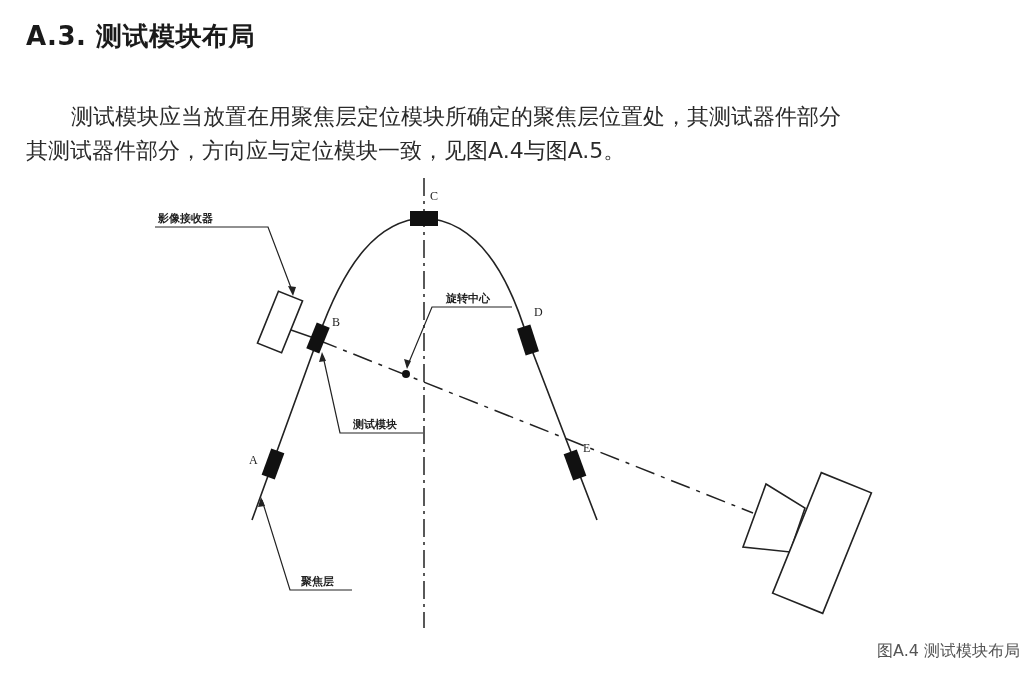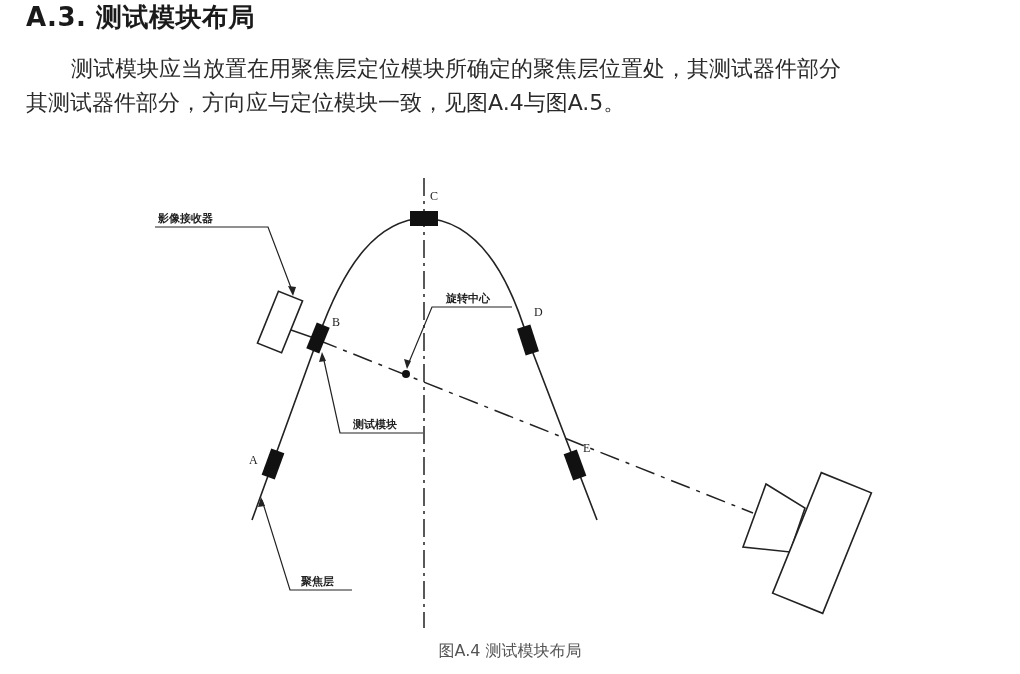--- a/index.html
+++ b/index.html
@@ -2,45 +2,45 @@
 <html><head>
   <meta charset="utf-8">
   <style>
     html, body { margin: 0; padding: 0; background: #ffffff; }
     body {
       width: 1020px; height: 674px; overflow: hidden; position: relative;
       font-family: "DejaVu Sans", "Liberation Sans", sans-serif;
       color: #222222;
     }
     .heading {
-      position: absolute; left: 26px; top: 0;
+      position: absolute; left: 26px; top: 19px;
       font-size: 26px; font-weight: bold; color: #1a1a1a;
       letter-spacing: 0.5px;
     }
     .para {
       position: absolute; left: 26px; top: 52px; width: 975px;
       font-size: 22px; line-height: 34px; color: #2a2a2a;
       margin: 0;
     }
     .para .line { display: block; white-space: nowrap; }
-    .para .indent { padding-left: 45px; }
+    .para .indent { padding-left: 45px; margin-top: 48px; }
     .figure {
       position: absolute; left: 0; top: 170px; width: 1020px; height: 460px;
     }
     .figure svg { display: block; }
     .diagram-label {
       font-family: "DejaVu Serif", "Liberation Serif", serif;
       font-size: 11px; fill: #222222; font-weight: bold;
     }
     .point-label {
       font-family: "Liberation Serif", "DejaVu Serif", serif;
       font-size: 12px; fill: #222222;
     }
     .caption {
-      position: absolute; left: 0; top: 641px; width: 1020px; text-align: center;
+      position: absolute; left: 0; top: 641px; width: 1020px; text-align: right;
       font-size: 16px; color: #555555;
     }
   </style>
 </head>
 <body>
 
 <div class="heading">A.3. 测试模块布局</div>
 
 <p class="para">
   <span class="line indent">测试模块应当放置在用聚焦层定位模块所确定的聚焦层位置处，其测试器件部分</span>

